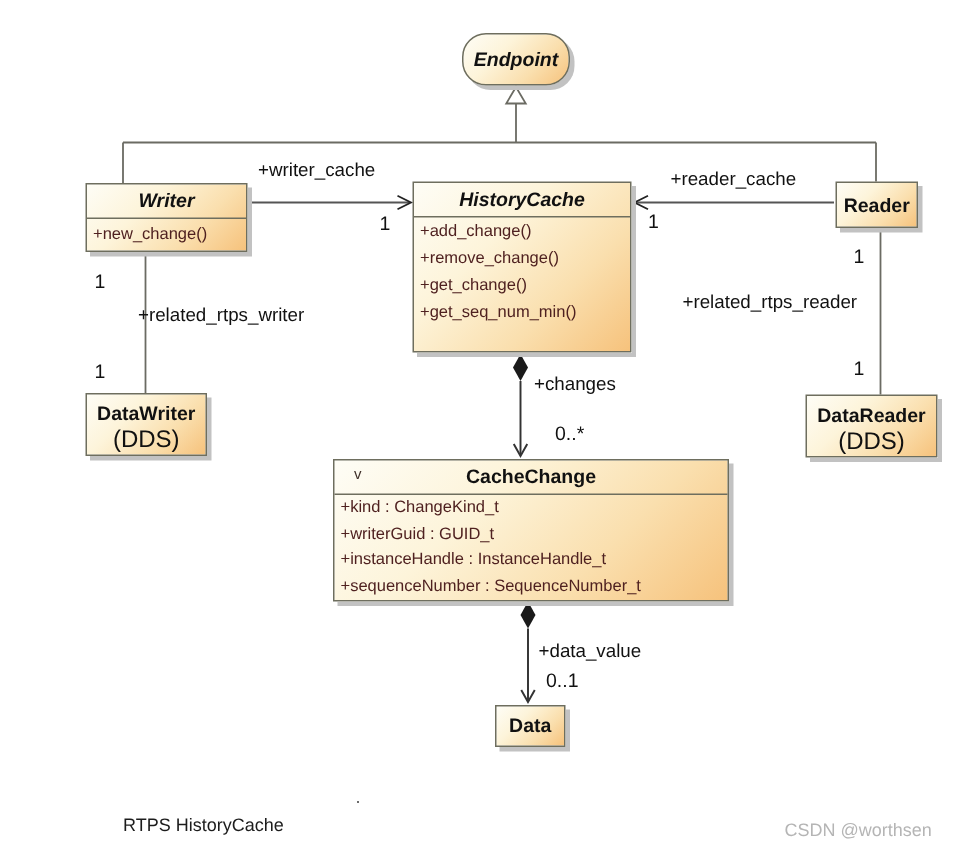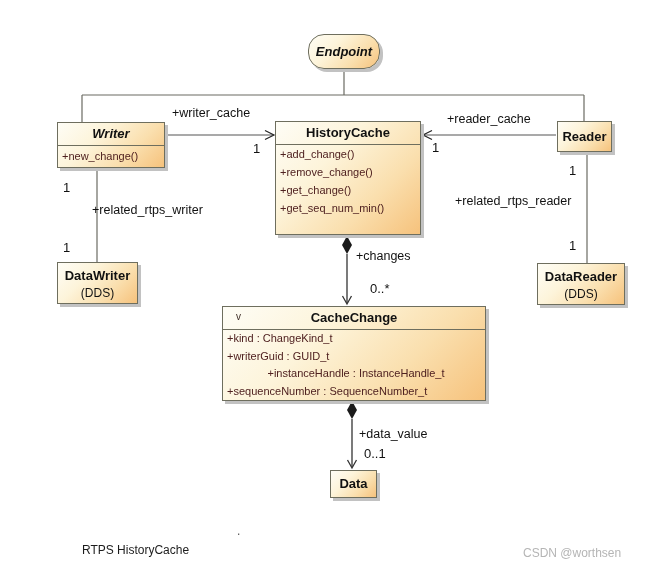--- a/index.html
+++ b/index.html
@@ -18,21 +18,21 @@
   }
   .uml-title {
     text-align:center; font-weight:bold; font-size:13px; color:#111;
     position:relative;
   }
   .italic .uml-title, .uml-title.it { font-style:italic; }
   .sep { border-top:1px solid #6e6e5e; }
   .member {
     font-size:11px; color:#4f2120; padding-left:4px; white-space:nowrap;
   }
-  .subtitle { text-align:center; font-size:12px; color:#111; }
+  .subtitle { text-align:center; font-size:16px; color:#111; }
   .collapse-marker {
     position:absolute; left:13px; top:4px; font-size:10px; font-weight:normal;
     font-style:normal; color:#40302a; line-height:12px;
   }
   .lbl {
     position:absolute; font-size:12.5px; color:#111; white-space:nowrap;
   }
   .mult { position:absolute; font-size:13px; color:#111; white-space:nowrap; }
   .footer-title { position:absolute; left:82px; top:543px; font-size:12px; color:#1c1c1c; }
   .stray { position:absolute; left:237px; top:524px; font-size:12px; color:#555; }
@@ -60,32 +60,32 @@
 
     <path d="M347,254 L347,303" stroke="#333333" stroke-width="1.3" fill="none"></path>
     <polygon points="347,236 352,245 347,254 342,245" fill="#1a1a1a"></polygon>
     <polyline points="342.5,296 347,304 351.5,296" stroke="#333333" stroke-width="1.3" fill="none"></polyline>
 
     <path d="M352,419 L352,467" stroke="#333333" stroke-width="1.3" fill="none"></path>
     <polygon points="352,401 357,410 352,419 347,410" fill="#1a1a1a"></polygon>
     <polyline points="347.5,460 352,468 356.5,460" stroke="#333333" stroke-width="1.3" fill="none"></polyline>
   </svg>
 
-  <div class="uml-box" style="left:308px; top:34px; width:72px; height:35px;border-radius:16px;">
+  <div class="uml-box" style="left:308px; top:22px; width:72px; height:35px;border-radius:16px;">
     <div class="uml-title it" style="line-height:33px;">Endpoint</div>
   </div>
 
   <div class="uml-box" style="left:57px; top:122px; width:108px; height:46px;">
     <div class="uml-title it" style="line-height:22px;">Writer</div>
     <div class="sep"></div>
     <div class="member" style="line-height:21px;">+new_change()</div>
   </div>
 
   <div class="uml-box" style="left:275px; top:121px; width:146px; height:114px;">
-    <div class="uml-title" style="line-height:22px;">HistoryCache</div>
+    <div class="uml-title" style="line-height:22px;font-style:italic;">HistoryCache</div>
     <div class="sep"></div>
     <div class="member" style="line-height:18px;">+add_change()</div>
     <div class="member" style="line-height:18px;">+remove_change()</div>
     <div class="member" style="line-height:18px;">+get_change()</div>
     <div class="member" style="line-height:18px;">+get_seq_num_min()</div>
   </div>
 
   <div class="uml-box" style="left:557px; top:121px; width:55px; height:31px;">
     <div class="uml-title" style="line-height:29px;">Reader</div>
   </div>
@@ -101,21 +101,21 @@
   </div>
 
   <div class="uml-box" style="left:222px; top:306px; width:264px; height:95px;">
     <div class="uml-title" style="line-height:22px;">
       <span class="collapse-marker">v</span>
       <span>CacheChange</span>
     </div>
     <div class="sep"></div>
     <div class="member" style="line-height:17.5px;">+kind : ChangeKind_t</div>
     <div class="member" style="line-height:17.5px;">+writerGuid : GUID_t</div>
-    <div class="member" style="line-height:17.5px;text-align:center;">+instanceHandle : InstanceHandle_t</div>
+    <div class="member" style="line-height:17.5px;">+instanceHandle : InstanceHandle_t</div>
     <div class="member" style="line-height:17.5px;">+sequenceNumber : SequenceNumber_t</div>
   </div>
 
   <div class="uml-box" style="left:330px; top:470px; width:47px; height:28px;">
     <div class="uml-title" style="line-height:26px;">Data</div>
   </div>
 
   <div class="lbl" style="left:172px; top:106px;">+writer_cache</div>
   <div class="mult" style="left:253px; top:141px;">1</div>
 

